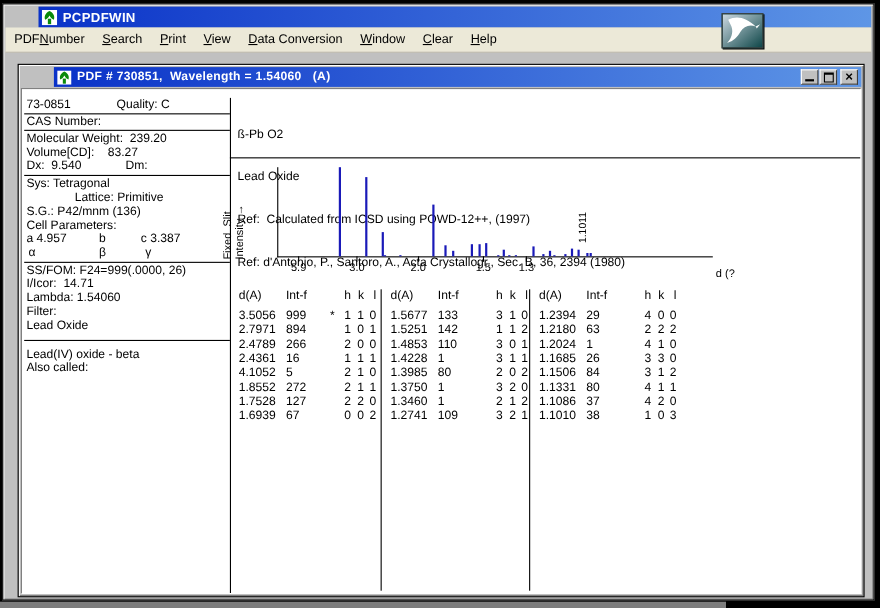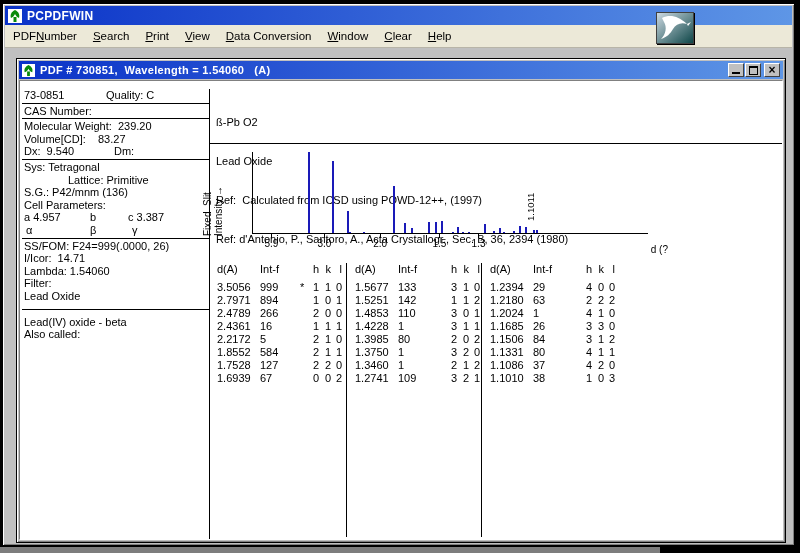--- a/index.html
+++ b/index.html
@@ -5,21 +5,21 @@
   :root{ --tb1:#0a32c8; --tb2:#5e96e6; --bar:#1a1ab8; }
   *{ box-sizing:border-box; }
   body{ margin:0; background:#000; font-family:"Liberation Sans",sans-serif; font-size:11px; color:#000; }
   #screen{ position:relative; width:800px; height:553px; overflow:hidden; background:#000; }
   .bottom-strip{ position:absolute; left:0; bottom:0; width:660px; height:6px; background:#7d7d7d; }
 
   
   .app{ position:absolute; left:2px; top:3px; width:793px; height:543px; background:#c0c0c0;
         border:1px solid #000; box-shadow: inset 1px 1px 0 #fff, inset -1px -1px 0 #808080; }
   .titlebar{ position:absolute; display:flex; align-items:center; color:#fff; font-weight:bold;
-             background:linear-gradient(90deg,var(--tb1),var(--tb2)); padding:0 3px; }
+             background:linear-gradient(90deg,var(--tb1),var(--tb2)); padding:0 3px;margin-left:30px; }
   .app-titlebar{ left:2px; top:2px; right:2px; height:19px; font-size:12px; }
   .title-text{ margin-left:5px; white-space:pre; letter-spacing:.3px; }
   .menubar{ position:absolute; left:2px; top:21px; right:2px; height:23px; display:flex; align-items:center;
             background:#ece9d8; border-bottom:1px solid #b8b5a8; font-size:11.5px; }
   .menu-item{ padding:3px 8px; cursor:default; white-space:pre; }
   .icdd{ position:absolute; right:100px; top:8px; width:38px; height:32px; z-index:20;
          border:1px solid #404040; box-shadow:1px 1px 0 #000; background:#0e4648; }
   .mdi{ position:absolute; left:2px; top:44px; right:2px; bottom:2px; background:#c0c0c0; }
 
   
@@ -269,22 +269,22 @@
               </div>
             <div class="xlabel">d (?</div>
           </div>
 
           <div class="tg tg1">
               <div class="t-row t-head"><span class="c-d">d(A)</span><span class="c-i">Int-f</span><span class="c-m"></span><span class="c-h">h</span><span class="c-k">k</span><span class="c-l">l</span></div>
               <div class="t-row"><span class="c-d">3.5056</span><span class="c-i">999</span><span class="c-m">*</span><span class="c-h">1</span><span class="c-k">1</span><span class="c-l">0</span></div>
               <div class="t-row"><span class="c-d">2.7971</span><span class="c-i">894</span><span class="c-m"></span><span class="c-h">1</span><span class="c-k">0</span><span class="c-l">1</span></div>
               <div class="t-row"><span class="c-d">2.4789</span><span class="c-i">266</span><span class="c-m"></span><span class="c-h">2</span><span class="c-k">0</span><span class="c-l">0</span></div>
               <div class="t-row"><span class="c-d">2.4361</span><span class="c-i">16</span><span class="c-m"></span><span class="c-h">1</span><span class="c-k">1</span><span class="c-l">1</span></div>
-              <div class="t-row"><span class="c-d">2.2172</span><span class="c-i">5</span><span class="c-m"></span><span class="c-h">2</span><span class="c-k">1</span><span class="c-l">0</span></div>
-              <div class="t-row"><span class="c-d">1.8552</span><span class="c-i">584</span><span class="c-m"></span><span class="c-h">2</span><span class="c-k">1</span><span class="c-l">1</span></div>
+              <div class="t-row"><span class="c-d">4.1052</span><span class="c-i">5</span><span class="c-m"></span><span class="c-h">2</span><span class="c-k">1</span><span class="c-l">0</span></div>
+              <div class="t-row"><span class="c-d">1.8552</span><span class="c-i">272</span><span class="c-m"></span><span class="c-h">2</span><span class="c-k">1</span><span class="c-l">1</span></div>
               <div class="t-row"><span class="c-d">1.7528</span><span class="c-i">127</span><span class="c-m"></span><span class="c-h">2</span><span class="c-k">2</span><span class="c-l">0</span></div>
               <div class="t-row"><span class="c-d">1.6939</span><span class="c-i">67</span><span class="c-m"></span><span class="c-h">0</span><span class="c-k">0</span><span class="c-l">2</span></div>
             </div>
           <div class="tg tg2">
               <div class="t-row t-head"><span class="c-d">d(A)</span><span class="c-i">Int-f</span><span class="c-m"></span><span class="c-h">h</span><span class="c-k">k</span><span class="c-l">l</span></div>
               <div class="t-row"><span class="c-d">1.5677</span><span class="c-i">133</span><span class="c-m"></span><span class="c-h">3</span><span class="c-k">1</span><span class="c-l">0</span></div>
               <div class="t-row"><span class="c-d">1.5251</span><span class="c-i">142</span><span class="c-m"></span><span class="c-h">1</span><span class="c-k">1</span><span class="c-l">2</span></div>
               <div class="t-row"><span class="c-d">1.4853</span><span class="c-i">110</span><span class="c-m"></span><span class="c-h">3</span><span class="c-k">0</span><span class="c-l">1</span></div>
               <div class="t-row"><span class="c-d">1.4228</span><span class="c-i">1</span><span class="c-m"></span><span class="c-h">3</span><span class="c-k">1</span><span class="c-l">1</span></div>
               <div class="t-row"><span class="c-d">1.3985</span><span class="c-i">80</span><span class="c-m"></span><span class="c-h">2</span><span class="c-k">0</span><span class="c-l">2</span></div>

